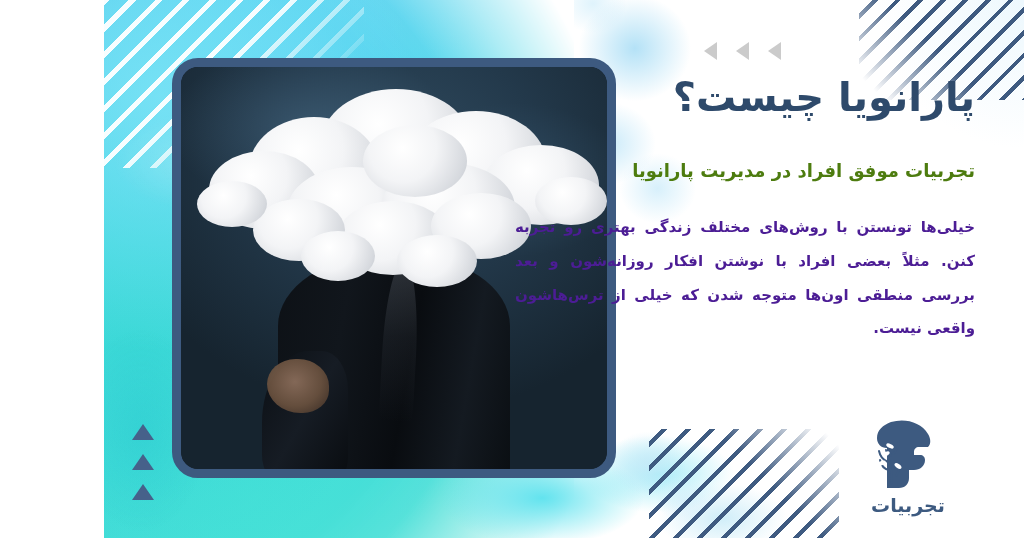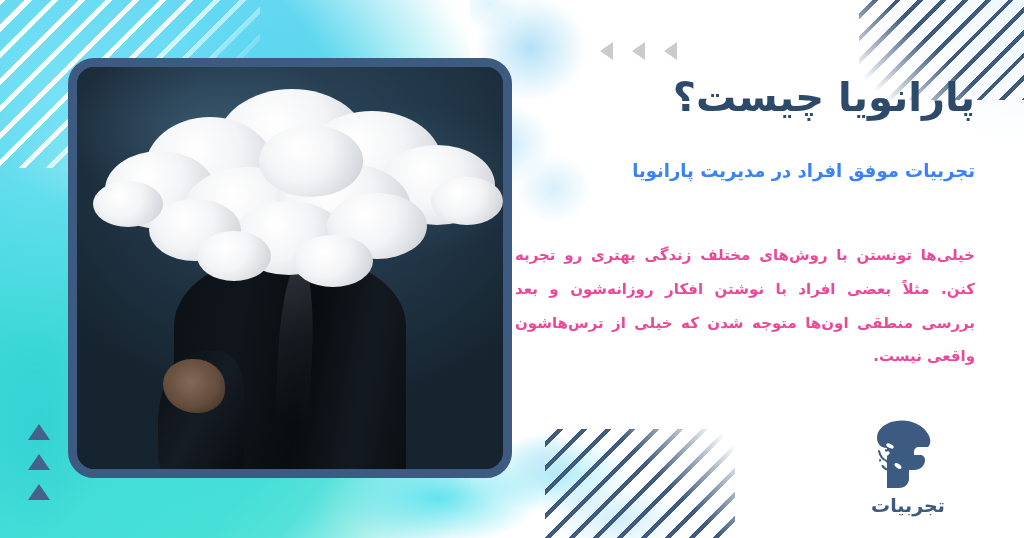--- a/index.html
+++ b/index.html
@@ -6,21 +6,21 @@
     margin: 0;
     padding: 0;
     background: #ffffff;
   }
   body {
     font-family: "DejaVu Sans", "Liberation Sans", sans-serif;
   }
 
   #poster {
     position: relative;
-    width: 1024px;
+    width: 920px;
     height: 538px;
     overflow: hidden;
     background: #ffffff;
   }
 
   
   .wc-left {
     position: absolute;
     left: 0; top: 0;
     width: 470px; height: 538px;
@@ -265,28 +265,28 @@
   .title {
     margin: 0;
     color: #2e4a6b;
     font-size: 40px;
     font-weight: bold;
     line-height: 1.25;
     letter-spacing: 0;
   }
   .subtitle {
     margin: 36px 0 0 0;
-    color: #3b82f6;
+    color: #4d7c0f;
     font-size: 18px;
     font-weight: bold;
     line-height: 1.4;
   }
   .body-text {
-    margin: 56px 0 0 0;
-    color: #ec4899;
+    margin: 28px 0 0 0;
+    color: #4c1d95;
     font-size: 15px;
     font-weight: bold;
     line-height: 2.25;
     text-align: justify;
     text-align-last: right;
   }
 
   
   .logo {
     position: absolute;

